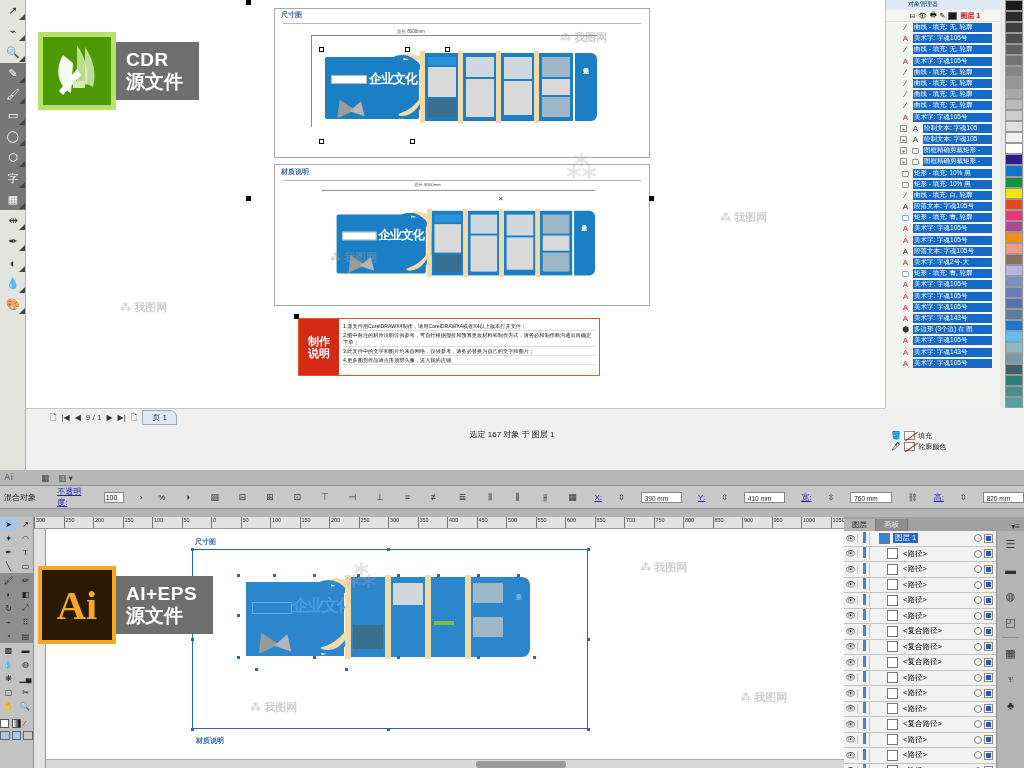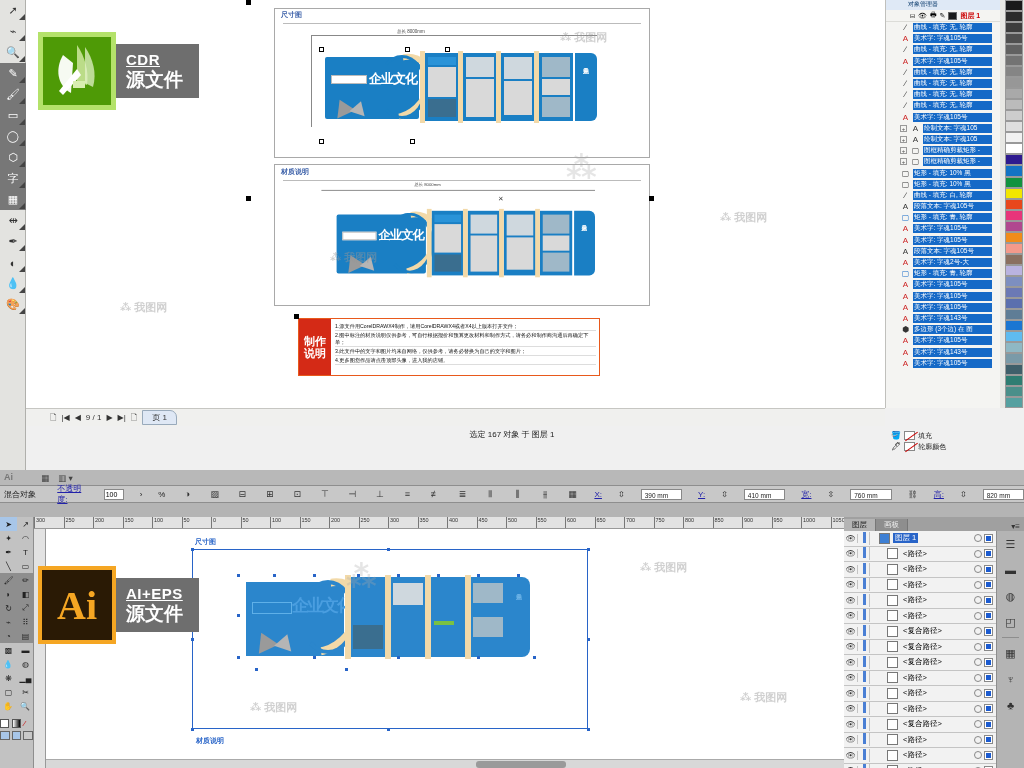--- a/index.html
+++ b/index.html
@@ -44,21 +44,21 @@
   .fillrow{ display:flex; align-items:center; gap:3px; height:11px; padding-left:6px;}
   .nox{ width:11px; height:9px; border:1px solid #888; background:#fff; position:relative;}
   .nox::after{ content:''; position:absolute; left:-1px; top:4px; width:15px; height:1px; background:#c00; transform:rotate(-35deg);}
   
   .sheet{ position:absolute; background:#fff; border:1px solid #a9a9a9;}
   .selhandle{ position:absolute; width:5px; height:5px; background:#000;}
   
   #ai { top:470px; height:298px; background:#b4b4b4; }
   .ai-menubar{ height:16px; background:#b8b8b8; border-bottom:1px solid #8e8e8e; display:flex; align-items:center; gap:9px; padding-left:4px; font-size:8.5px; color:#1a1a1a;}
   .ai-logo{ width:14px; height:12px; color:#777; font-weight:bold; font-size:9px;}
-  .ai-control{ height:17px; background:#c8c8c8; border-bottom:1px solid #8e8e8e; display:flex; align-items:center; gap:16px; padding-left:4px; font-size:8px; color:#222;}
+  .ai-control{ height:23px; background:#c8c8c8; border-bottom:1px solid #8e8e8e; display:flex; align-items:center; gap:16px; padding-left:4px; font-size:8px; color:#222;}
   .ai-control .lk{ color:#2222aa; text-decoration:underline; font-size:8px;}
   .ai-control input.box{ width:20px; height:11px; font-size:7px; border:1px solid #888; background:#fff; padding:0 1px;}
   .ai-control .mm{ width:46px; height:11px; border:1px solid #888; background:#fff; font-size:6.5px; line-height:11px; padding-left:3px;}
   .ai-control .gi{ width:13px; height:13px; display:inline-flex; align-items:center; justify-content:center; font-size:9px; color:#333;}
   .ai-tabbar{ height:14px; background:#9e9e9e; display:flex; align-items:flex-end; padding-left:30px;}
   .ai-tab{ background:#c4c4c4; border:1px solid #8a8a8a; border-bottom:none; font-size:7.5px; padding:1px 6px 1px 5px; color:#111;}
   .ai-tools{ position:absolute; left:0; top:47px; width:34px; bottom:0; background:#c2c2c2; border-right:1px solid #8e8e8e;}
   .ai-tools .grid{ display:flex; flex-wrap:wrap; width:34px;}
   .ai-tools .t{ width:17px; height:14px; display:flex; align-items:center; justify-content:center; font-size:8px; color:#222;}
   .ai-tools .t.on{ background:#a8c6e8;}
@@ -76,21 +76,21 @@
   .lr-eye{ width:14px; text-align:center; font-size:8px; color:#333; border-right:1px solid #c4c4c4;}
   .lr-lock{ width:12px; border-right:1px solid #c4c4c4;}
   .lr-th{ width:11px; height:11px; border:1px solid #777; background:#fff; margin:0 3px;}
   .lr-o{ width:8px; height:8px; border:1.5px solid #888; border-radius:50%; margin-left:auto;}
   .lr-sq{ width:7px; height:7px; background:#1a5ad0; border:1px solid #fff; outline:1px solid #888; margin:0 4px 0 3px;}
   .ai-icons{ position:absolute; right:0; top:14px; width:28px; bottom:0; background:#b4b4b4; border-left:1px solid #8e8e8e;}
   .ai-icons .i{ height:26px; display:flex; align-items:center; justify-content:center; font-size:11px; color:#333;}
   
   .badge{ position:absolute; display:flex; align-items:center; z-index:50;}
   .badge .bg-strip{ background:#6e6e6e; color:#fff; padding:7px 16px 7px 34px; margin-left:-24px; line-height:1.18;}
-  .badge .bg-strip .l1{ font-size:15px; font-weight:bold; letter-spacing:.5px;text-decoration:underline;}
+  .badge .bg-strip .l1{ font-size:19px; font-weight:bold; letter-spacing:.5px;}
   .badge .bg-strip .l2{ font-size:19px; font-weight:bold;}
   .bg-ico{ width:78px; height:78px; z-index:2; position:relative; display:flex; align-items:center; justify-content:center;}
   .ico-cdr{ background:#4e9a06; border:5px solid #b4e26a;}
   .ico-ai{ background:#2a1a05; border:4px solid #f5a623; display:flex; align-items:center; justify-content:center;}
   .ico-ai span{ color:#f5a623; font-size:40px; font-weight:bold; font-family:"Liberation Serif", serif;}
   .wm{ position:absolute; font-size:11px; color:rgba(150,150,150,.45); font-weight:bold; z-index:40; pointer-events:none;}
   .wm-big{ position:absolute; z-index:5; color:rgba(170,170,170,.30); font-size:30px; font-weight:bold; pointer-events:none;}
 </style>
 </head>
 <body>
@@ -225,21 +225,21 @@
           <div style="position:absolute;left:258px;top:4px;width:22px;height:68px;background:#1a7fc4;border-radius:0 6px 6px 0;">
             <div style="position:absolute;left:7px;top:10px;color:#fff;font-size:6px;line-height:1.15;writing-mode:vertical-rl;">企业风采</div>
           </div>
           <div style="position:absolute;left:-8px;top:-18px;right:10px;height:1px;background:#888;"></div>
           <div style="position:absolute;left:90px;top:-26px;font-size:4.5px;color:#444;">总长 8000mm</div>
           <div style="position:absolute;left:178px;top:-12px;font-size:7px;color:#333;">✕</div>
         </div>
      </div>
 
      <div style="position:absolute;left:272px;top:318px;width:302px;height:58px;border:1.5px solid #e8591c;background:#fff;display:flex;">
-        <div style="width:32px;background:#d42a16;color:#fff;display:flex;flex-direction:column;align-items:center;justify-content:center;font-size:11px;font-weight:bold;line-height:1.12;">
+        <div style="width:40px;background:#d42a16;color:#fff;display:flex;flex-direction:column;align-items:center;justify-content:center;font-size:11px;font-weight:bold;line-height:1.12;">
            <span>制作</span>
            <span>说明</span>
         </div>
         <div style="flex:1;padding:3px 3px 0 4px;" id="instrLines">
           <div style="font-size: 5.2px; line-height: 1.35; color: rgb(17, 17, 17); border-bottom: 0.4px solid rgb(221, 221, 221); padding: 0.5px 0px;">1.源文件用CorelDRAWX4制作，请用CorelDRAWX4或者X4以上版本打开文件；</div>
           <div style="font-size: 5.2px; line-height: 1.35; color: rgb(17, 17, 17); border-bottom: 0.4px solid rgb(221, 221, 221); padding: 0.5px 0px;">2.图中标注的材质说明仅供参考，可自行根据报价和预算更改材料和制作方式，请务必和制作商沟通后再确定下单；</div>
           <div style="font-size: 5.2px; line-height: 1.35; color: rgb(17, 17, 17); border-bottom: 0.4px solid rgb(221, 221, 221); padding: 0.5px 0px;">3.此文件中的文字和图片均来自网络，仅供参考，请务必替换为自己的文字和图片；</div>
           <div style="font-size: 5.2px; line-height: 1.35; color: rgb(17, 17, 17); border-bottom: 0.4px solid rgb(221, 221, 221); padding: 0.5px 0px;">4.更多图您作品请点击顶部头像，进入我的店铺。</div>
         </div>
      </div>

